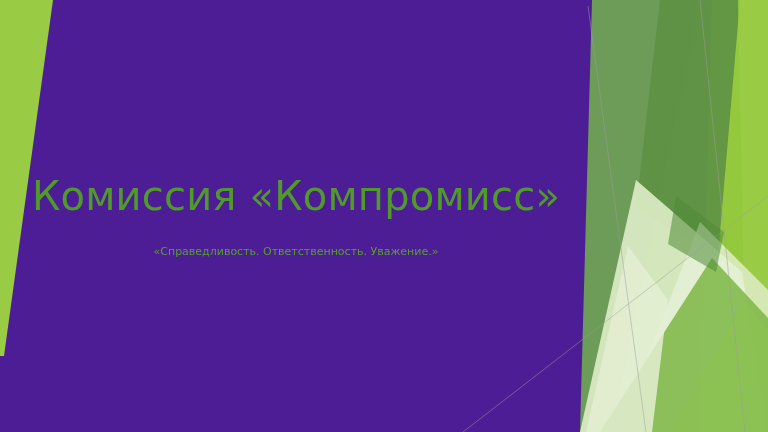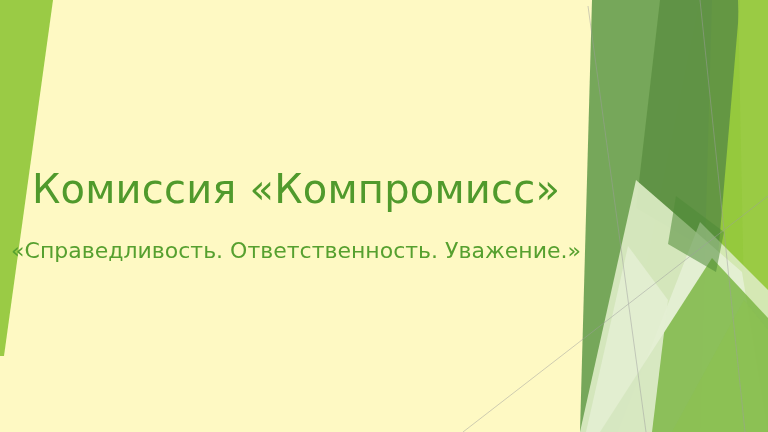--- a/index.html
+++ b/index.html
@@ -8,21 +8,21 @@
     padding: 0;
     background: #ffffff;
   }
   body {
     font-family: "Liberation Sans", sans-serif;
   }
   .slide {
     position: relative;
     width: 768px;
     height: 432px;
-    background: #fef9c3;
+    background: #4c1d95;
     overflow: hidden;
   }
   .deco-layer {
     position: absolute;
     inset: 0;
     width: 768px;
     height: 432px;
     pointer-events: none;
   }
   .text-block {
@@ -46,21 +46,21 @@
     color: #509A2C;
     text-align: center;
     white-space: nowrap;
     padding-right: 8px;
   }
   .subtitle {
     margin: 0;
     margin-top: 26px;
     font-family: "DejaVu Sans", sans-serif;
     font-weight: 400;
-    font-size: 22px;
+    font-size: 11px;
     line-height: 1.2;
     color: #56A02F;
     text-align: center;
     white-space: nowrap;
     padding-right: 8px;
   }
 </style>
 </head>
 <body>
 

